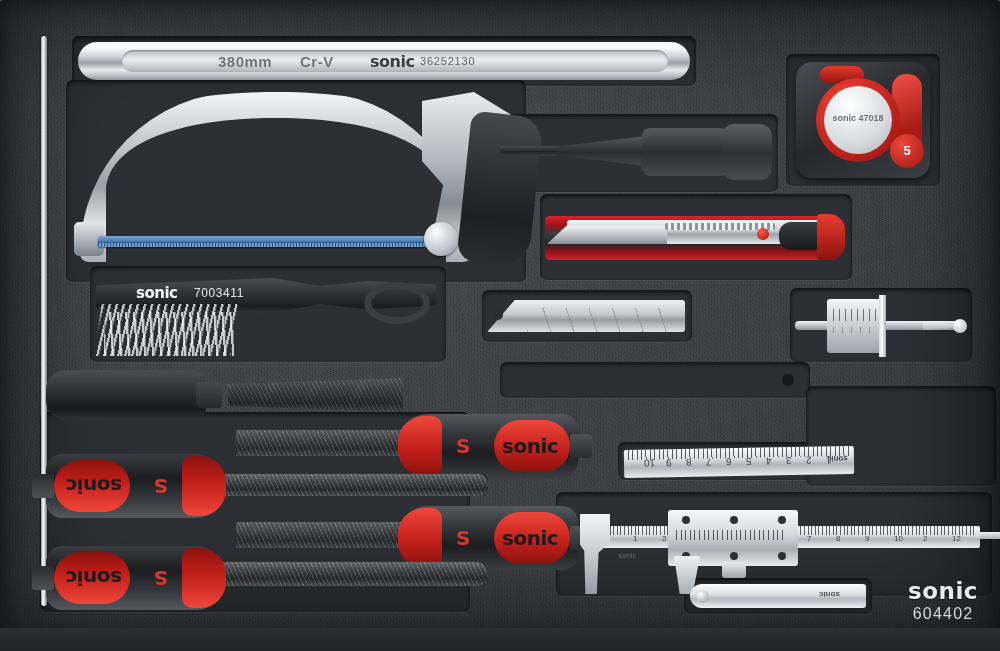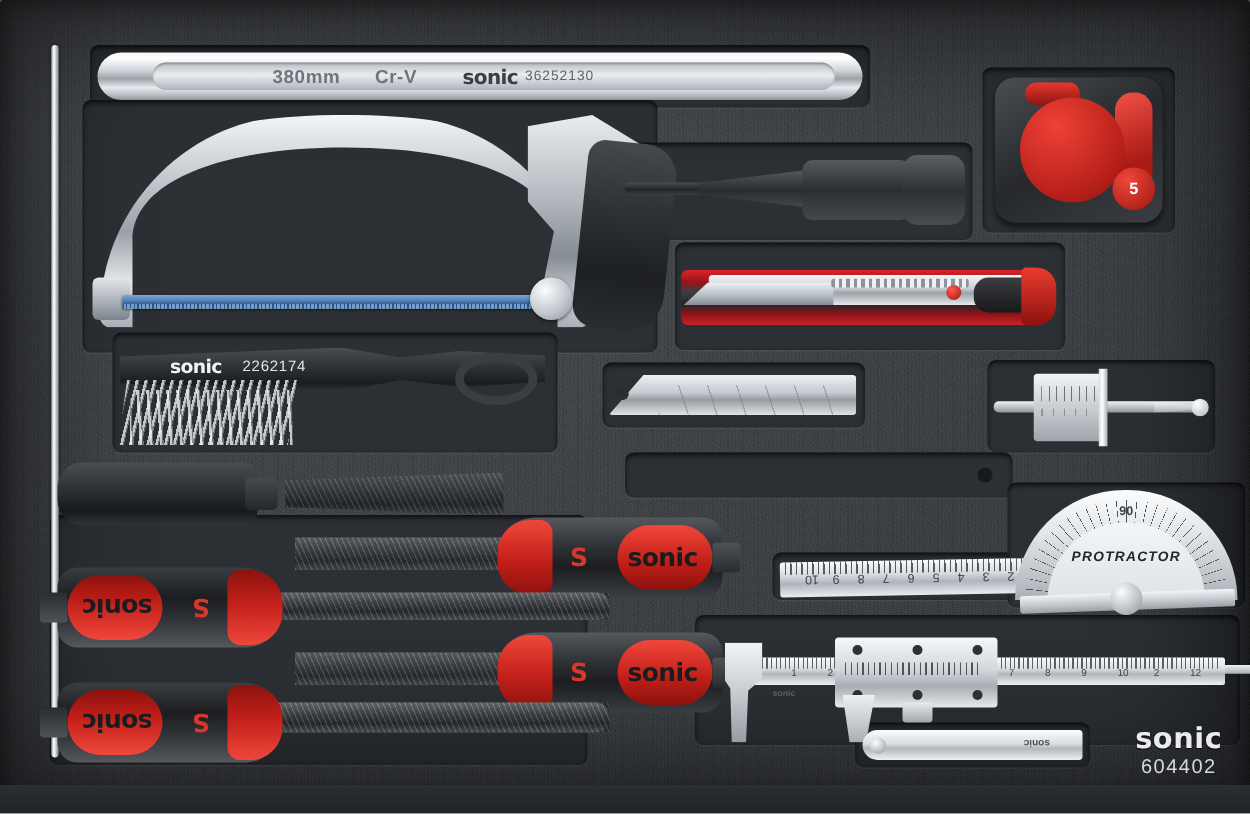--- a/index.html
+++ b/index.html
@@ -336,20 +336,23 @@
     <div class="pk-tip"></div>
     <div class="pk-taper"></div>
     <div class="pk-body"></div>
     <div class="pk-cap"></div>
   </div>
 
   <div id="tape">
     <div class="tp-redtop"></div>
     <div class="tp-redside"></div>
     <div class="tp-redr"></div>
+    <div class="tp-face">
+      <div class="t">sonic 47018</div>
+    </div>
     <div class="tp-badge">5</div>
   </div>
 
   <div id="uknife">
     <div class="uk-body"></div>
     <div class="uk-slider"></div>
     <div class="uk-blade"></div>
     <div class="uk-teeth"></div>
     <div class="uk-redbtn"></div>
     <div class="uk-grip"></div>
@@ -372,21 +375,21 @@
     <div class="dg-probe"></div>
     <div class="dg-knob"></div>
   </div>
 
   <div id="brush">
     <div class="br-handle"></div>
     <div class="br-ring"></div>
     <div class="br-bristles"></div>
     <div class="br-bristles2"></div>
     <div class="br-txt sonic-logo">sonic</div>
-    <div class="br-code">2262174</div>
+    <div class="br-code">7003411</div>
   </div>
 
   <div id="fh-black">
     <div class="fhb-grip"></div>
     <div class="fhb-ferrule"></div>
   </div>
   <div id="file-flat">
       <div class="file-cut"></div>
     </div>
 
@@ -449,29 +452,20 @@
       <span style="left:118px;">5</span>
       <span style="left:98px;">6</span>
       <span style="left:78px;">7</span>
       <span style="left:58px;">8</span>
       <span style="left:38px;">9</span>
       <span style="left:16px;">10</span>
     </div>
     <div class="rl-mark">sonic</div>
   </div>
 
-  <div id="protractor">
-    <div class="pr-half"></div>
-    <div class="pr-deg"></div>
-    <div class="pr-inner"></div>
-    <div class="pr-90">90</div>
-    <div class="pr-txt">PROTRACTOR</div>
-    <div class="pr-arm"></div>
-    <div class="pr-pivot"></div>
-  </div>
 
   <div id="caliper">
     <div class="cp-beam"></div>
     <div class="cp-scale"></div>
     <div class="cp-nums">
       <span style="left:0px;">0</span>
       <span style="left:29px;">1</span>
       <span style="left:58px;">2</span>
       <span style="left:87px;">3</span>
       <span style="left:116px;">4</span>

